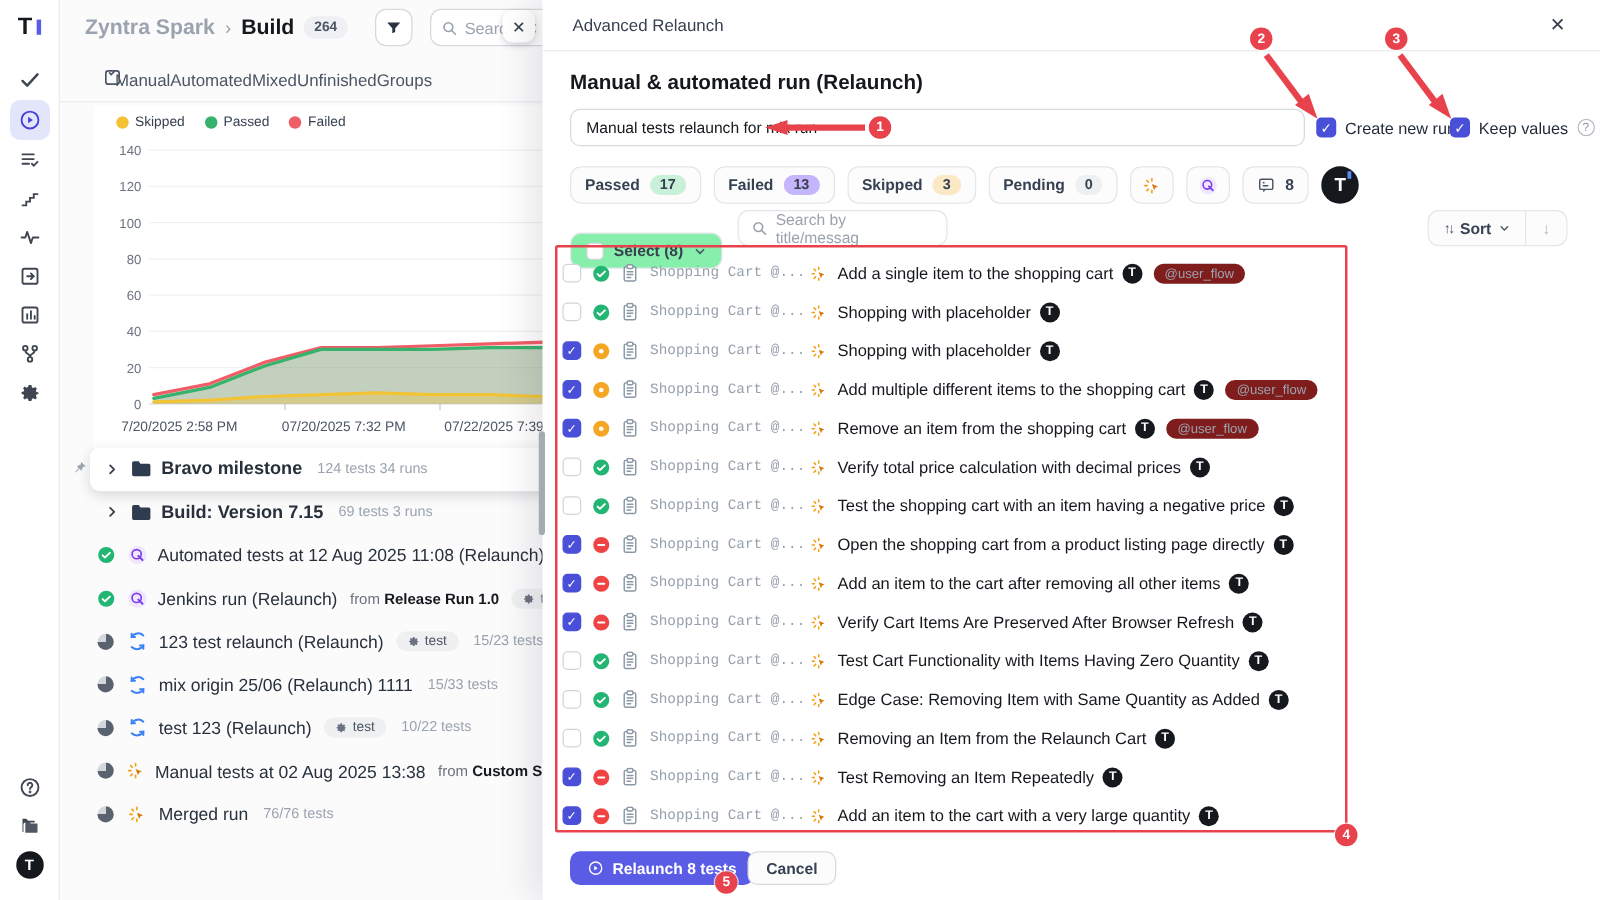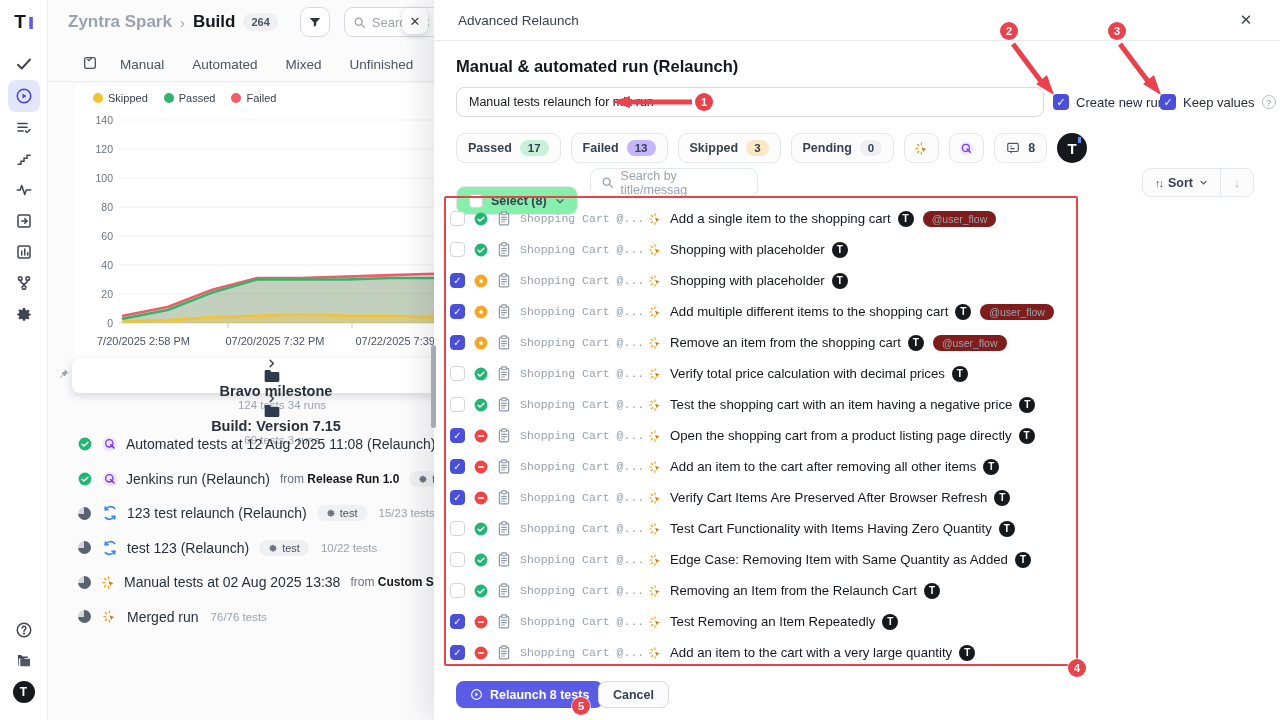--- a/index.html
+++ b/index.html
@@ -19,35 +19,35 @@
   #app { position:absolute; left:48px; top:0; width:1232px; height:720px; }
   #app-header { position:absolute; left:0; top:0; width:100%; height:44px; display:flex; align-items:center; padding-left:20px; }
   #crumb-project { font-size:17px; font-weight:600; color:#9aa3ae; }
   #crumb-sep { color:#9aa3ae; margin:0 8px; font-size:15px; }
   #crumb-section { font-size:17px; font-weight:700; color:#15181d; }
   #runs-count { background:#eef0f3; color:#4b5563; font-size:11px; font-weight:600; padding:3px 8px; border-radius:10px; margin-left:8px; }
   #filter-btn { margin-left:22px; width:30px; height:30px; border:1px solid #d6dade; border-radius:9px; background:#fff; display:flex; align-items:center; justify-content:center; }
   #search-box { margin-left:14px; width:130px; height:30px; border:1px solid #d6dade; border-radius:9px; background:#fff; display:flex; align-items:center; padding:0 8px; color:#9aa3ae; font-size:13px; gap:6px; }
   #search-clear { position:absolute; left:354px; top:8px; width:26px; height:26px; background:#fff; border-radius:8px; box-shadow:0 2px 6px rgba(16,24,40,.18); display:flex; align-items:center; justify-content:center; font-size:13px; color:#394150; }
 
-  #tabs { position:absolute; left:0; top:48px; width:420px; height:34px; display:flex; align-items:center; gap:28px; padding-left:34px; border-bottom:1px solid #e9ebee; }
+  #tabs { position:absolute; left:0; top:48px; width:420px; height:34px; display:flex; align-items:center; padding-left:34px; border-bottom:1px solid #e9ebee; }
   .tab { font-size:13.5px; color:#4b5563; }
   #tab-batch-icon { color:#4b5563; margin-right:-6px; }
 
   
   #chart-card { position:absolute; left:27px; top:84px; width:420px; height:278px; background:#fff; border-bottom:1px solid #e9ebee; }
   #legend { position:absolute; left:18px; top:8px; display:flex; gap:16px; align-items:center; }
   .lg { display:flex; align-items:center; gap:5px; font-size:11px; color:#374151; }
   .lg .dot { width:10px; height:10px; border-radius:50%; }
   .dot-skipped { background:#f2c335; } .dot-passed { background:#37b26c; } .dot-failed { background:#ef5e67; }
 
   
   #run-list { position:absolute; left:0; top:358px; width:420px; }
   .rrow { position:relative; height:34.5px; display:flex; align-items:center; font-size:14px; }
-  .rrow.folder { padding-left:36px;flex-direction:column; }
+  .rrow.folder { padding-left:36px; }
   .rrow.run { padding-left:30px; }
   .rrow.hovercard { background:#fff; margin-left:24px; padding-left:12px; border-radius:8px; box-shadow:0 3px 10px rgba(16,24,40,.16); }
   .pin { position:absolute; left:-14px; top:9px; color:#9aa3ae; }
   .chev { color:#394150; margin-right:10px; display:flex; }
   .fold { margin-right:8px; display:flex; }
   .rst { width:14px; display:flex; margin-right:10px; }
   .rkind { width:17px; display:flex; margin-right:8px; }
   .rname { font-weight:500; color:#27303b; white-space:nowrap; }
   .rname.fname { font-weight:600; font-size:14.5px; }
   .rmeta { font-size:11.5px; color:#9aa3ae; margin-left:12px; white-space:nowrap; }
@@ -367,20 +367,39 @@
 
     <span class="rname">123 test relaunch (Relaunch)</span>
 
     <span class="rbadge">
           <svg width="10" height="10" viewBox="0 0 24 24" fill="#6b7280">
             <path d="M12 8.5A3.5 3.5 0 1 0 12 15.5 3.5 3.5 0 0 0 12 8.5zm9 3.5l-2.2-.6a7 7 0 0 0-.6-1.5l1.2-2-1.8-1.8-2 1.2a7 7 0 0 0-1.5-.6L13.5 4h-3l-.6 2.2a7 7 0 0 0-1.5.6l-2-1.2L4.6 7.4l1.2 2a7 7 0 0 0-.6 1.5L3 11.5v2l2.2.6c.1.5.3 1 .6 1.5l-1.2 2 1.8 1.8 2-1.2c.5.3 1 .5 1.5.6l.6 2.2h3l.6-2.2c.5-.1 1-.3 1.5-.6l2 1.2 1.8-1.8-1.2-2c.3-.5.5-1 .6-1.5L21 13.5z"></path>
           </svg>
           <span>test</span>
         </span>
     <span class="rmeta">15/23 tests</span>
+  </div>
+      <div class="rrow run">
+
+    <span class="rst st-prog">
+          <span style="display:block;width:13px;height:13px;border-radius:50%;background:conic-gradient(#59626e 0 75%, #d4d8dd 75% 100%);"></span>
+        </span>
+
+    <span class="rkind k-rel">
+          <svg width="16" height="16" viewBox="0 0 24 24" fill="none" stroke="#3b82f6" stroke-width="2.4" stroke-linecap="round">
+            <path d="M19 5a9 9 0 0 0-14 2"></path>
+            <path d="M5 3v4h4"></path>
+            <path d="M5 19a9 9 0 0 0 14-2"></path>
+            <path d="M19 21v-4h-4"></path>
+          </svg>
+        </span>
+
+    <span class="rname">mix origin 25/06 (Relaunch) 1111</span>
+
+    <span class="rmeta">15/33 tests</span>
   </div>
       <div class="rrow run">
 
     <span class="rst st-prog">
           <span style="display:block;width:13px;height:13px;border-radius:50%;background:conic-gradient(#59626e 0 75%, #d4d8dd 75% 100%);"></span>
         </span>
 
     <span class="rkind k-rel">
           <svg width="16" height="16" viewBox="0 0 24 24" fill="none" stroke="#3b82f6" stroke-width="2.4" stroke-linecap="round">
             <path d="M19 5a9 9 0 0 0-14 2"></path>

